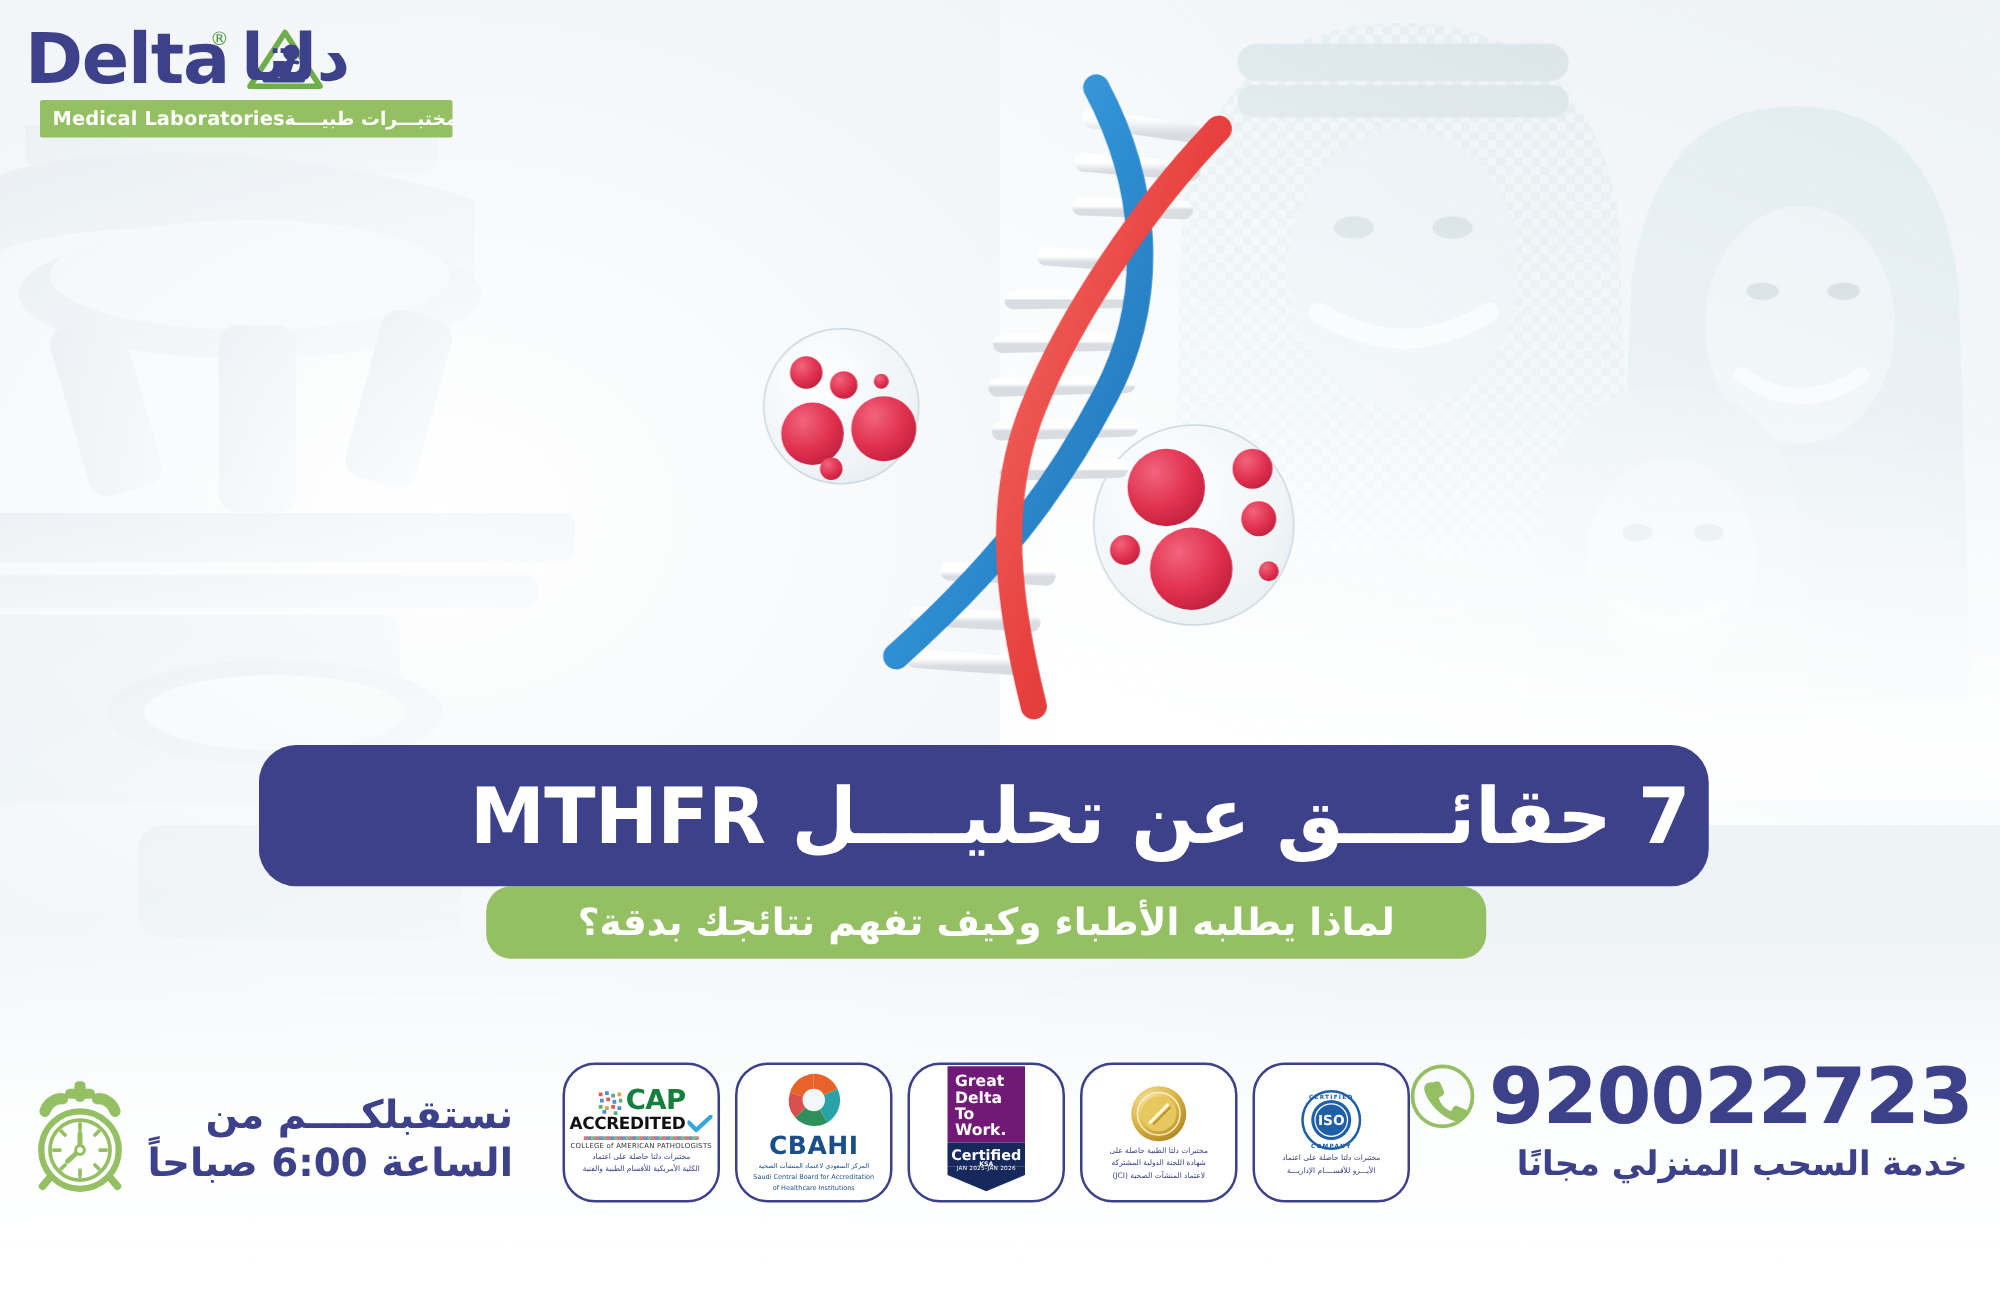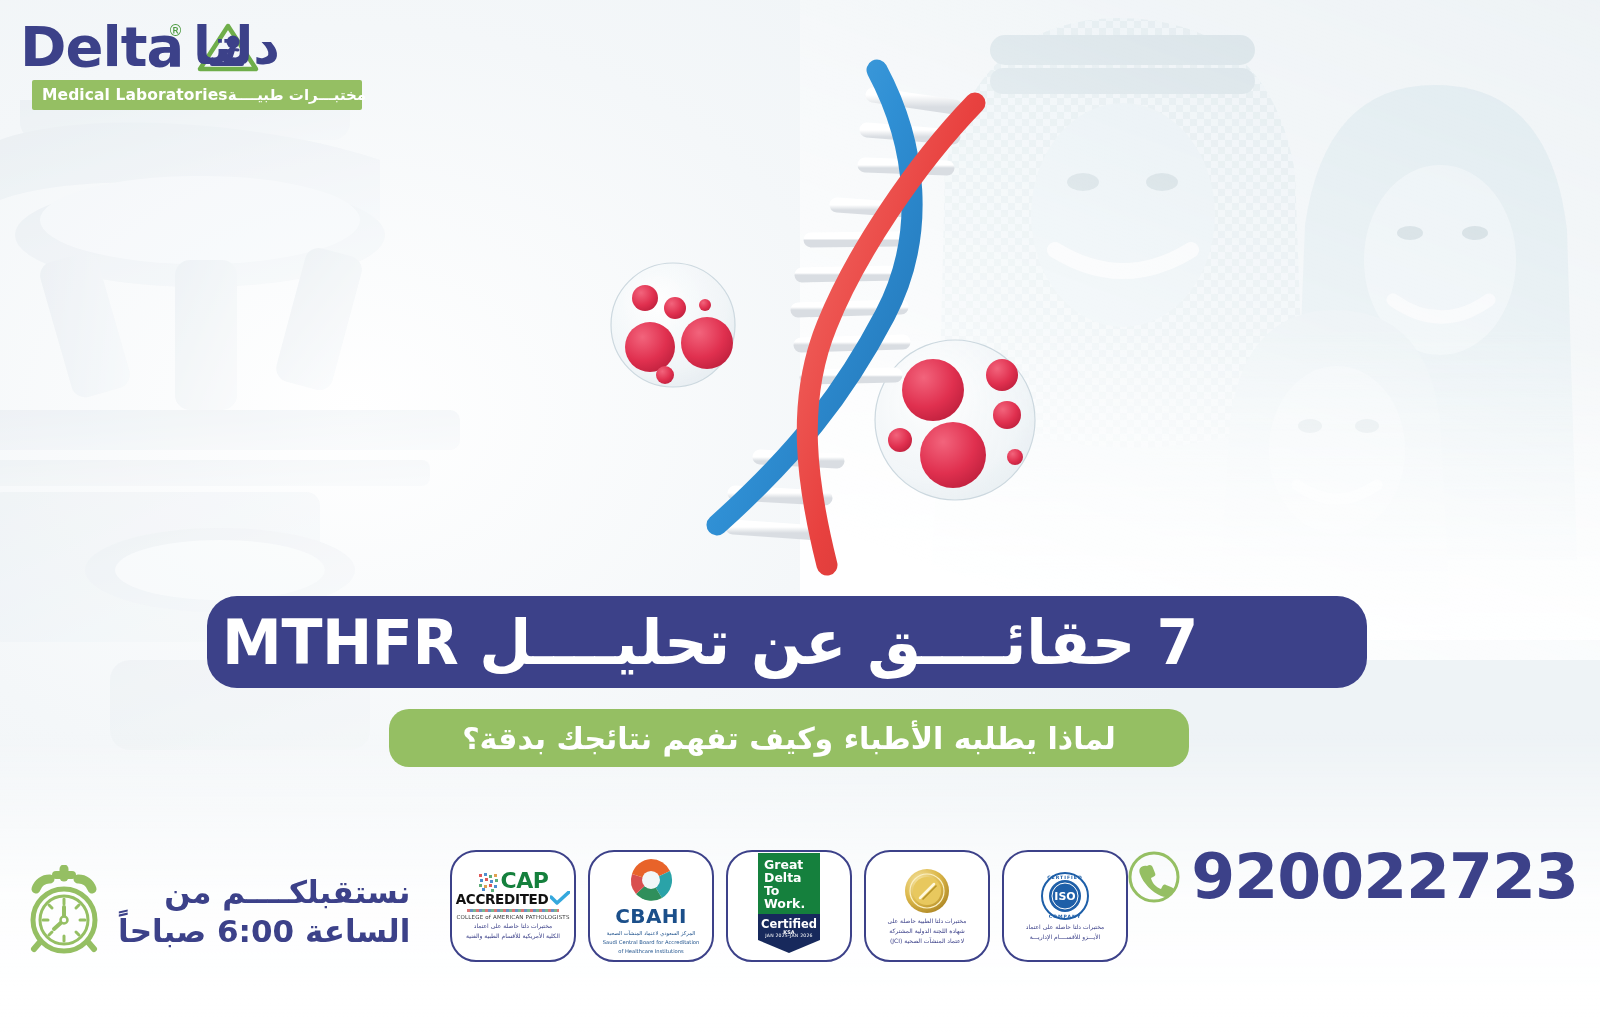--- a/index.html
+++ b/index.html
@@ -48,23 +48,23 @@
     padding:0 10px;
   }
   #logo .greenbar span { color:#ffffff; font-size:15.5px; font-weight:bold; letter-spacing:.1px; white-space:nowrap;}
   #logo .greenbar .ar { font-size:15px; letter-spacing:.5px;}
 
   
   #dna { position:absolute; left:555px; top:25px; width:520px; height:570px; }
 
   
   #headline-bar {
-    position:absolute; left:207px; top:596px; width:1160px; height:92px;
+    position:absolute; left:207px; top:596px; width:1160px; height:113px;
     background:#3c4189; border-radius:30px;
-    display:flex; align-items:center; justify-content:flex-start;
+    display:flex; align-items:center; justify-content:flex-end;
   }
   #headline-bar .txt {
     color:#ffffff; font-size:62px; font-weight:bold;
     direction:rtl; white-space:nowrap; letter-spacing:-.5px;
     transform:scaleX(.97);
   }
   #subtitle-bar {
     position:absolute; left:389px; top:709px; width:800px; height:58px;
     background:#95bf63; border-radius:20px;
     display:flex; align-items:center; justify-content:center;
@@ -90,32 +90,32 @@
     width:126px; height:112px; background:#ffffff;
     border:2px solid #3c4189; border-radius:26px;
     display:flex; flex-direction:column; align-items:center; justify-content:center;
     padding:5px 4px; overflow:hidden;
   }
   .badge .ar-cap { color:#3c4189; font-size:6px; line-height:1.35; text-align:center; direction:rtl; margin-top:2px;}
   
   .cap-row { display:flex; align-items:center; gap:3px; }
   .cap-dots { width:20px; height:20px; }
   .cap-word { font-size:22px; font-weight:bold; color:#15803d; letter-spacing:-.5px; line-height:.95;}
-  .cap-acc { display:flex; align-items:flex-start; gap:2px; margin-top:-1px;}
+  .cap-acc { display:flex; align-items:center; gap:2px; margin-top:-1px;}
   .cap-acc .t { font-size:13.5px; font-weight:bold; color:#111; letter-spacing:-.3px;}
   .cap-rule { width:92px; height:3px; margin-top:2px;
     background:repeating-linear-gradient(90deg,#d14b4b 0 3px,#3d6fb4 3px 6px,#4fa06a 6px 9px); opacity:.75;}
   .cap-sub { font-size:5.5px; color:#333; letter-spacing:.2px; margin-top:2px; text-align:center;}
   
   .cbahi-mark { width:46px; height:46px; }
   .cbahi-word { font-size:20px; font-weight:bold; color:#1b4f8a; letter-spacing:.4px; margin-top:1px;}
   .cbahi-sub { font-size:5.2px; color:#1b4f8a; text-align:center; line-height:1.35; margin-top:2px;}
   
   .gptw { width:62px; }
-  .gptw .top { background:#15803d; color:#fff; padding:5px 6px 4px 6px; text-align:left;
+  .gptw .top { background:#701a75; color:#fff; padding:5px 6px 4px 6px; text-align:left;
                font-size:12.5px; font-weight:bold; line-height:1.05; }
   .gptw .mid { background:#17295c; color:#fff; text-align:center; font-size:11.5px; font-weight:bold; padding:3px 0 2px;}
   .gptw .dates { background:#17295c; color:#fff; text-align:center; font-size:4.6px; padding-bottom:2px; letter-spacing:.2px;}
   .gptw .pt { width:0;height:0;border-left:31px solid transparent;border-right:31px solid transparent;border-top:13px solid #17295c;}
   .gptw .ksa { position:relative; top:-24px; color:#fff; text-align:center; font-size:5px; font-weight:bold; }
   
   .jci-seal { width:48px; height:48px; }
   
   .iso-seal { width:50px; height:50px; }
 
@@ -435,16 +435,17 @@
     </div>
 
     <div id="phone">
       <div class="row">
         <svg class="picon" viewBox="0 0 54 54">
           <circle cx="27" cy="27" r="24" fill="none" stroke="#95bf63" stroke-width="3"></circle>
           <path d="M20 16 c3 -2 5 -1 6 2 l2 5 c1 2 0 3 -2 4 l-2 1 c1 5 5 9 10 11 l1 -2 c1 -2 2 -3 4 -2 l5 2 c3 1 4 3 2 6 -2 4 -7 5 -12 3 C25 42 16 33 13 24 c-2 -5 1 -9 7 -8 Z" fill="#95bf63"></path>
         </svg>
         <div class="num">920022723</div>
       </div>
+      <div class="svc">خدمة السحب المنزلي مجانًا</div>
     </div>
 
   </div>
 </div>
 
 </body></html>

